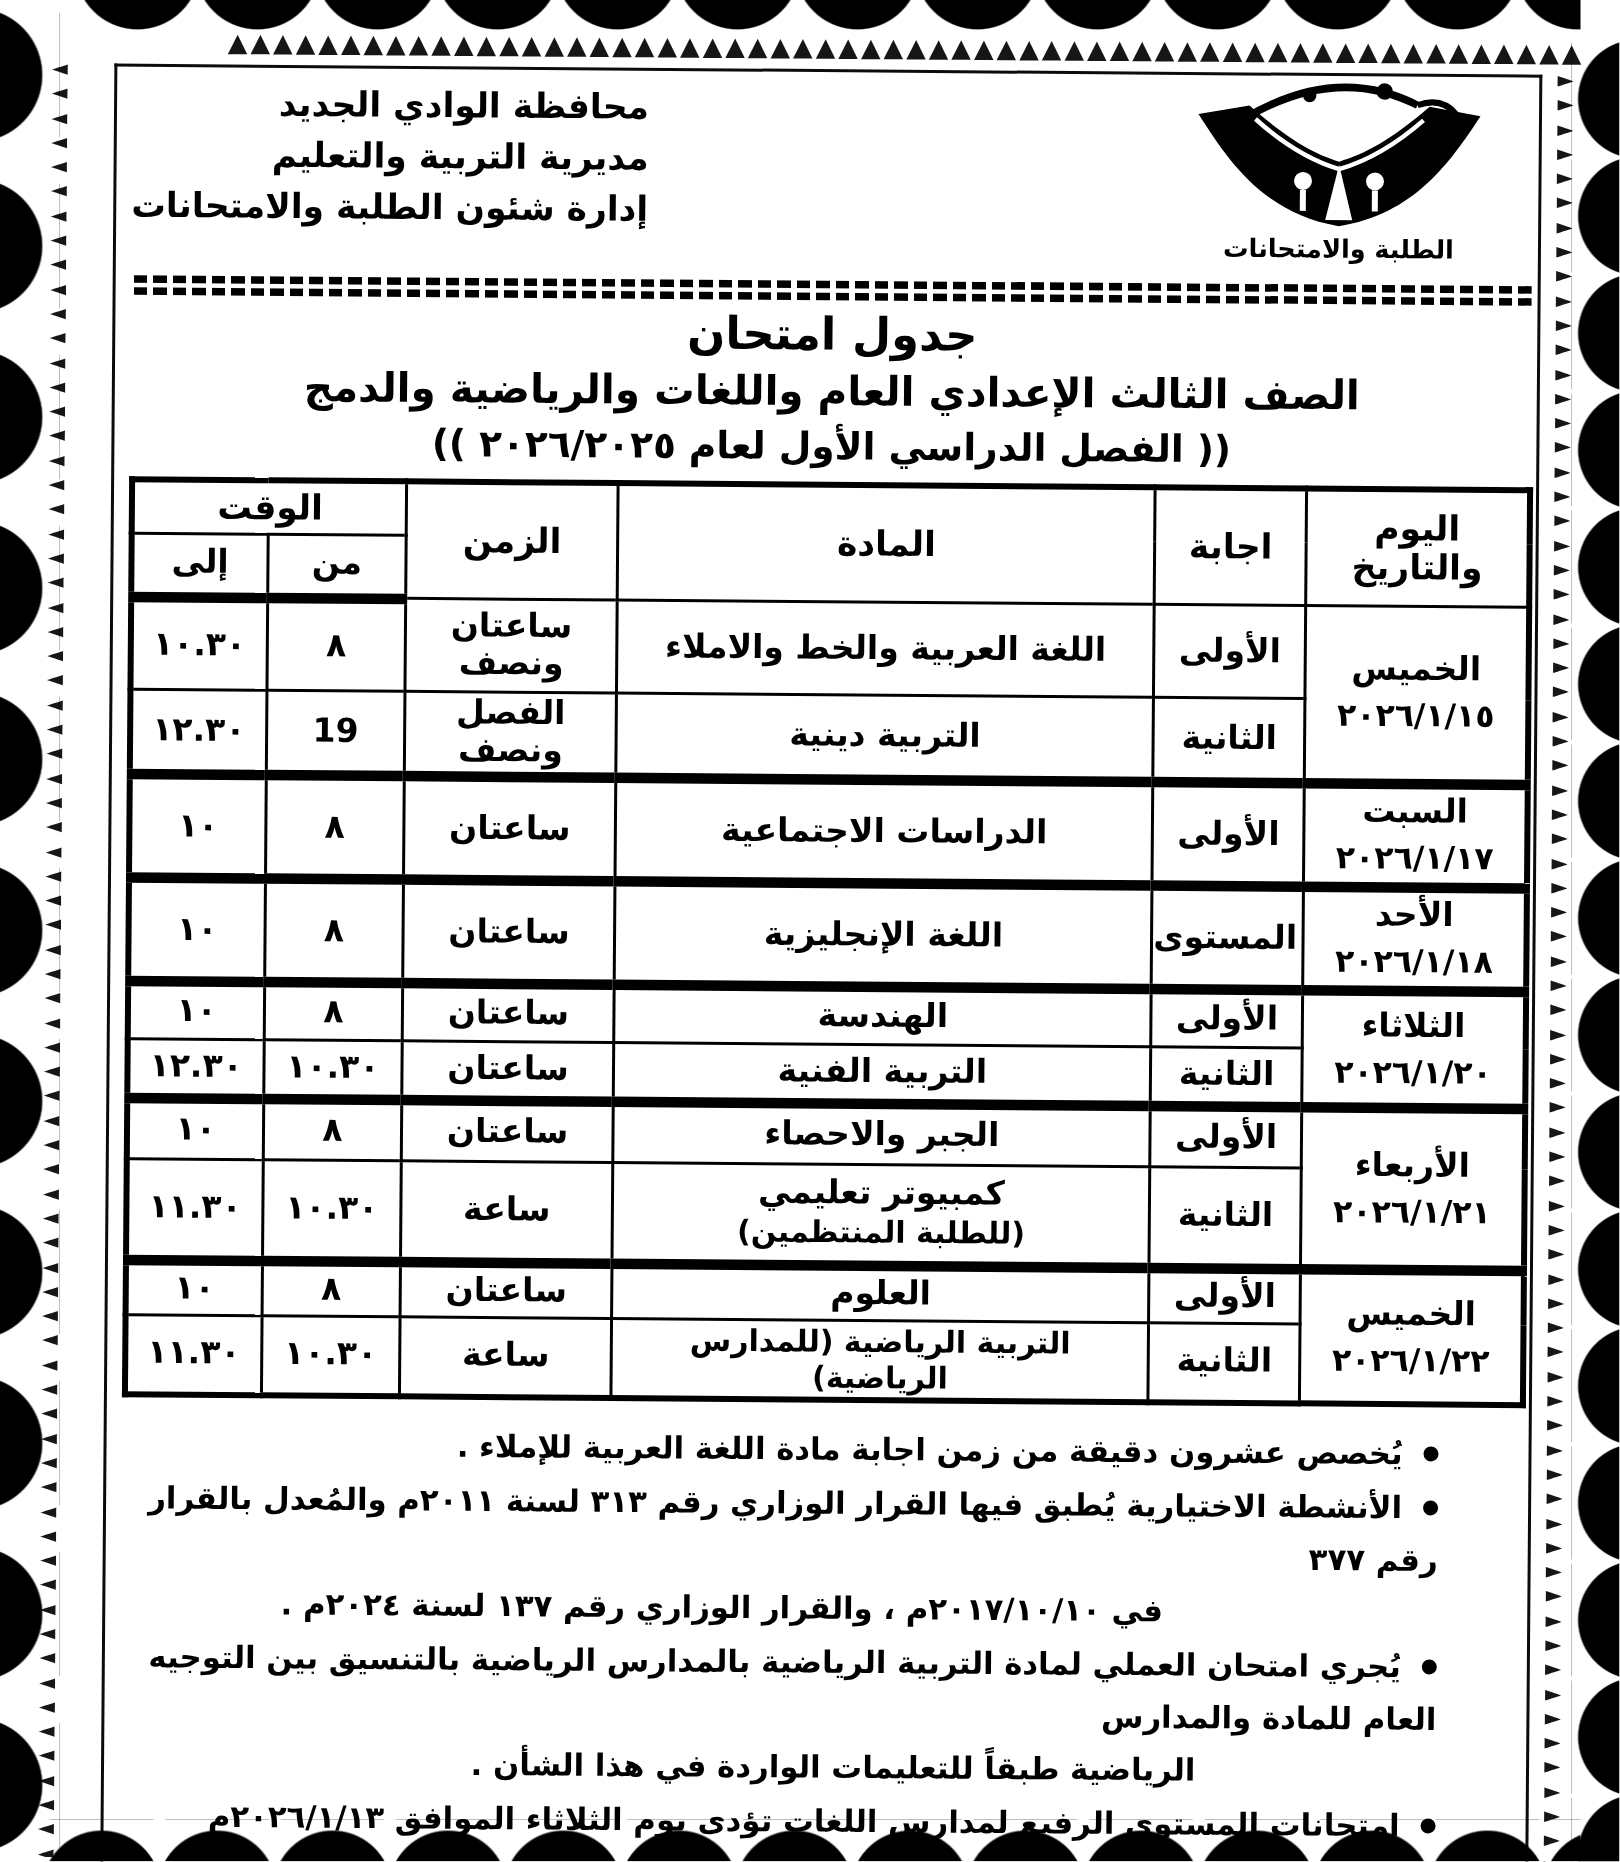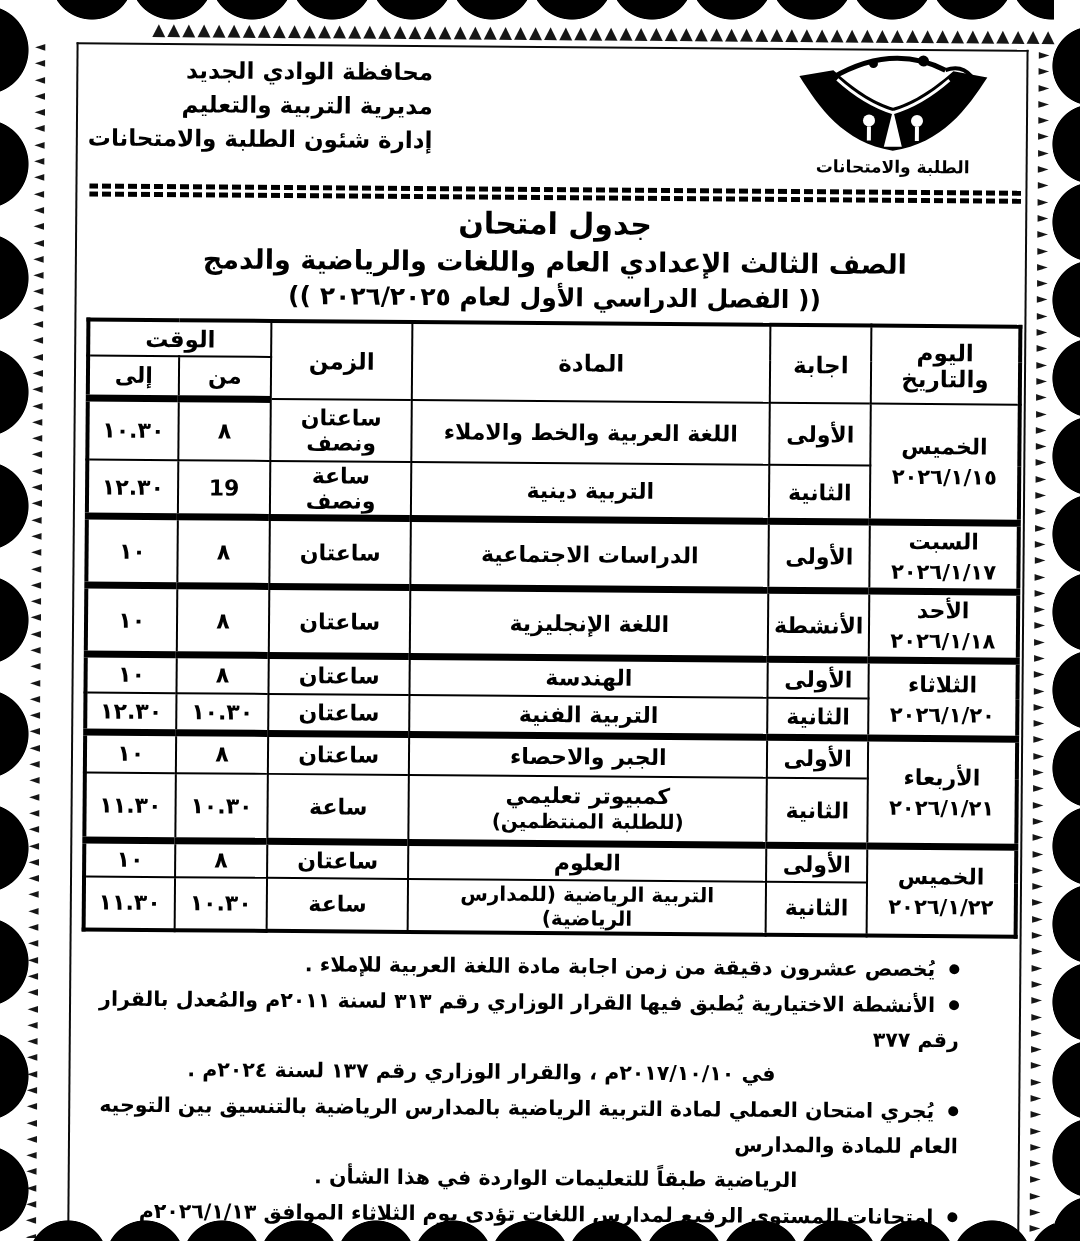--- a/index.html
+++ b/index.html
@@ -142,21 +142,21 @@
           </td>
           <td>الأولى</td>
           <td>اللغة العربية والخط والاملاء</td>
           <td>ساعتان ونصف</td>
           <td>٨</td>
           <td>١٠.٣٠</td>
         </tr>
         <tr style="height:40px">
           <td>الثانية</td>
           <td>التربية دينية</td>
-          <td>ساعة ونصف</td>
+          <td>الفصل ونصف</td>
           <td>19</td>
           <td>١٢.٣٠</td>
         </tr>
 
         <tr class="gs" style="height:64px">
           <td class="day-cell">
             <div>السبت</div>
             <div class="date">٢٠٢٦/١/١٧</div>
           </td>
           <td>الأولى</td>
@@ -164,21 +164,21 @@
           <td>ساعتان</td>
           <td>٨</td>
           <td>١٠</td>
         </tr>
 
         <tr class="gs" style="height:64px">
           <td class="day-cell">
             <div>الأحد</div>
             <div class="date">٢٠٢٦/١/١٨</div>
           </td>
-          <td>الأنشطة</td>
+          <td>المستوى</td>
           <td>اللغة الإنجليزية</td>
           <td>ساعتان</td>
           <td>٨</td>
           <td>١٠</td>
         </tr>
 
         <tr class="gs" style="height:38px">
           <td rowspan="2" class="day-cell">
             <div>الثلاثاء</div>
             <div class="date">٢٠٢٦/١/٢٠</div>

